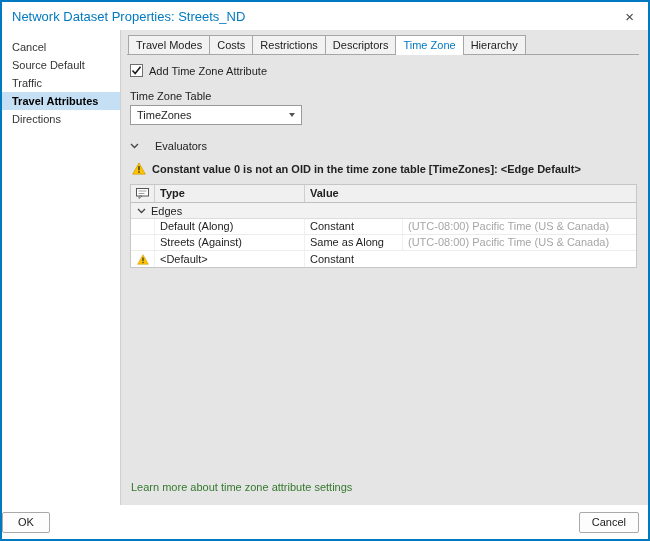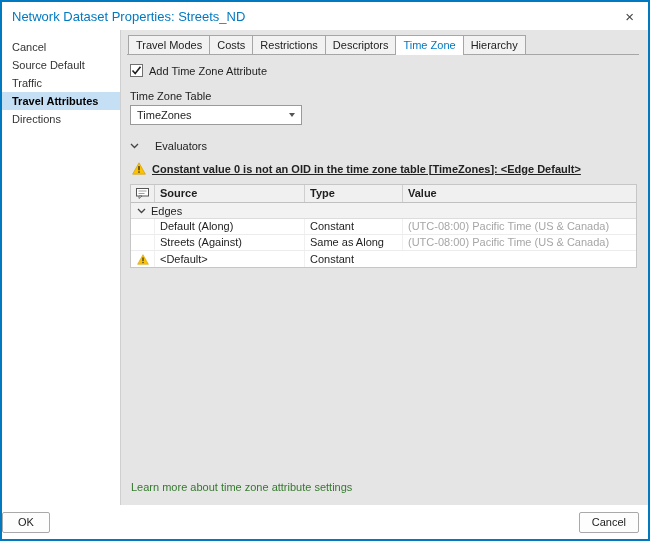--- a/index.html
+++ b/index.html
@@ -57,21 +57,21 @@
     margin-top: 3px; width: 172px; height: 20px;
     border: 1px solid #9a9a9a; background: #fff;
     display: flex; align-items: center; justify-content: space-between;
     padding: 0 6px; cursor: default;
   }
   .dd-arrow {
     width: 0; height: 0; border-left: 3.5px solid transparent;
     border-right: 3.5px solid transparent; border-top: 4px solid #555;
   }
   .section-header { margin-top: 15px; display: flex; align-items: center; gap: 16px; color: #222; cursor: default; }
-  .warning-line { margin-top: 10px; display: flex; align-items: center; gap: 6px; font-weight: 600; color: #222; padding-left: 2px; text-decoration: underline; }
+  .warning-line { margin-top: 10px; display: flex; align-items: center; gap: 6px; font-weight: 600; color: #222; padding-left: 2px; }
   
   .table { margin-top: 9px; border: 1px solid #c6c6c6; background: #fff; }
   .trow { display: grid; grid-template-columns: 24px 150px 98px 1fr; align-items: center; }
   .thead { background: #f0f0f0; border-bottom: 1px solid #c0c0c0; height: 18px; font-weight: bold; }
   .thead .cell { border-right: 1px solid #cfcfcf; }
   .cell { padding: 1px 4px 2px 5px; height: 100%; display: flex; align-items: center; overflow: hidden; white-space: nowrap; border-right: 1px solid rgba(0,0,0,0.06); }
   .cell:last-child, .thead .cell:last-child { border-right: none; }
   .icon-cell { justify-content: center; padding: 0; }
   .group-row {
     display: flex; align-items: center; gap: 5px;
@@ -169,21 +169,20 @@
 
           <div class="trow thead">
             <div class="cell icon-cell">
               <svg width="13" height="11" viewBox="0 0 13 11">
                 <rect x="0.5" y="0.5" width="12" height="7.5" fill="#fff" stroke="#555"></rect>
                 <path d="M3 8 L3 10.5 L6 8 Z" fill="#fff" stroke="#555" stroke-width="0.8"></path>
                 <line x1="2.5" y1="3" x2="10.5" y2="3" stroke="#888" stroke-width="0.8"></line>
                 <line x1="2.5" y1="5.5" x2="8.5" y2="5.5" stroke="#888" stroke-width="0.8"></line>
               </svg>
             </div>
-            <div class="cell">Source</div>
             <div class="cell">Type</div>
             <div class="cell">Value</div>
           </div>
 
           <div class="group-row">
             <span>
               <svg width="9" height="6" viewBox="0 0 9 6">
                 <polyline points="1,1 4.5,4.5 8,1" fill="none" stroke="#444" stroke-width="1.3"></polyline>
               </svg>
             </span>

